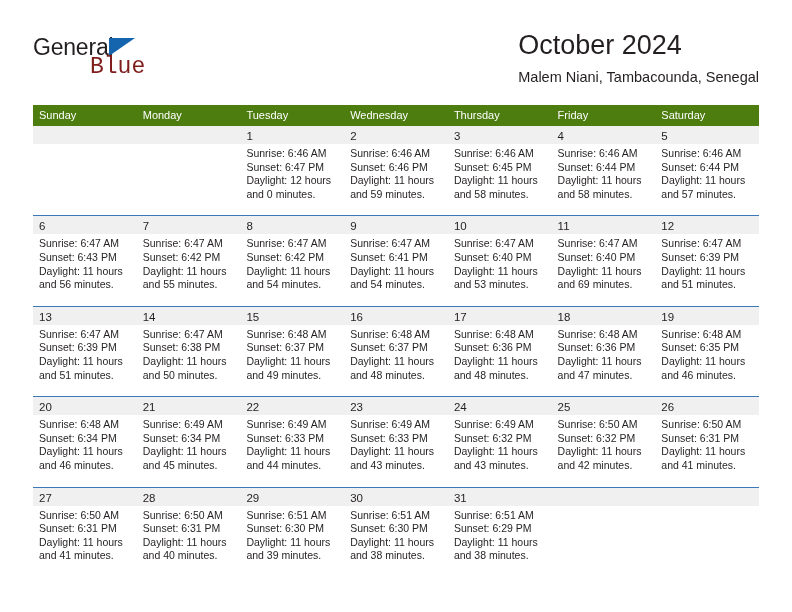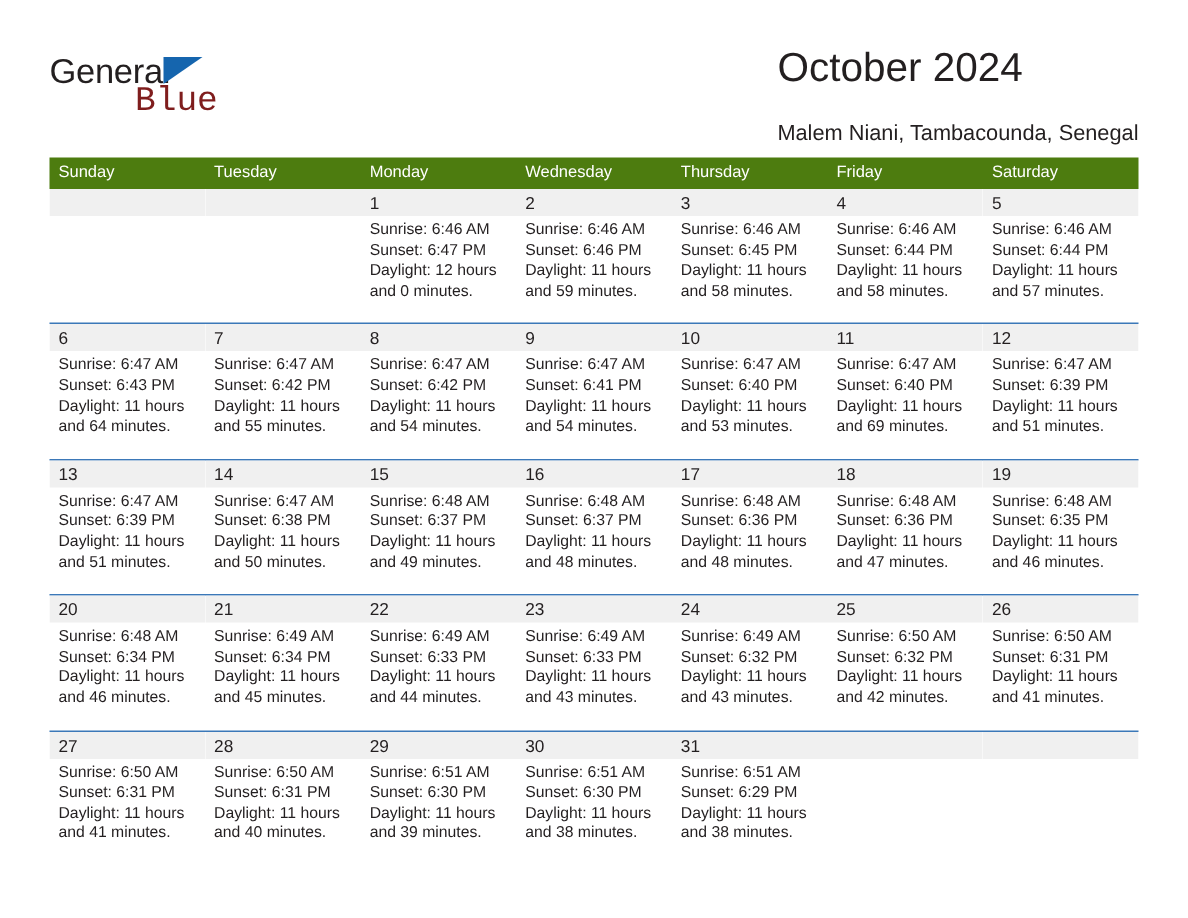--- a/index.html
+++ b/index.html
@@ -73,21 +73,21 @@
   .cal-title {
     font-size: 27px;
     color: #231f20;
     line-height: 34px;
     white-space: nowrap;
   }
   .cal-subtitle {
     font-size: 14.5px;
     color: #231f20;
     line-height: 22px;
-    margin-top: 16px;
+    margin-top: 4px;
     white-space: nowrap;
   }
 
   
   .calendar {
     position: absolute;
     left: 33px;
     top: 105px;
     width: 726px;
   }
@@ -160,22 +160,22 @@
     <div class="title-block">
       <div class="cal-title">October 2024</div>
       <div class="cal-subtitle">Malem Niani, Tambacounda, Senegal</div>
     </div>
 
   </div>
 
   <div class="calendar">
     <div class="dow-row">
       <div class="dow">Sunday</div>
+      <div class="dow">Monday</div>
       <div class="dow">Tuesday</div>
-      <div class="dow">Monday</div>
       <div class="dow">Wednesday</div>
       <div class="dow">Thursday</div>
       <div class="dow">Friday</div>
       <div class="dow">Saturday</div>
     </div>
     <div id="weeks-container">
         <div class="week">
           <div class="cell empty">
             <div class="daynum-band"><span class="daynum"></span></div>
             <div class="cell-body">
@@ -240,21 +240,21 @@
             </div>
           </div>
         </div>
         <div class="week">
           <div class="cell">
             <div class="daynum-band"><span class="daynum">6</span></div>
             <div class="cell-body">
               <div class="cell-line">Sunrise: 6:47 AM</div>
               <div class="cell-line">Sunset: 6:43 PM</div>
               <div class="cell-line">Daylight: 11 hours</div>
-              <div class="cell-line">and 64 minutes.</div>
+              <div class="cell-line">and 56 minutes.</div>
             </div>
           </div>
           <div class="cell">
             <div class="daynum-band"><span class="daynum">7</span></div>
             <div class="cell-body">
               <div class="cell-line">Sunrise: 6:47 AM</div>
               <div class="cell-line">Sunset: 6:42 PM</div>
               <div class="cell-line">Daylight: 11 hours</div>
               <div class="cell-line">and 55 minutes.</div>
             </div>

